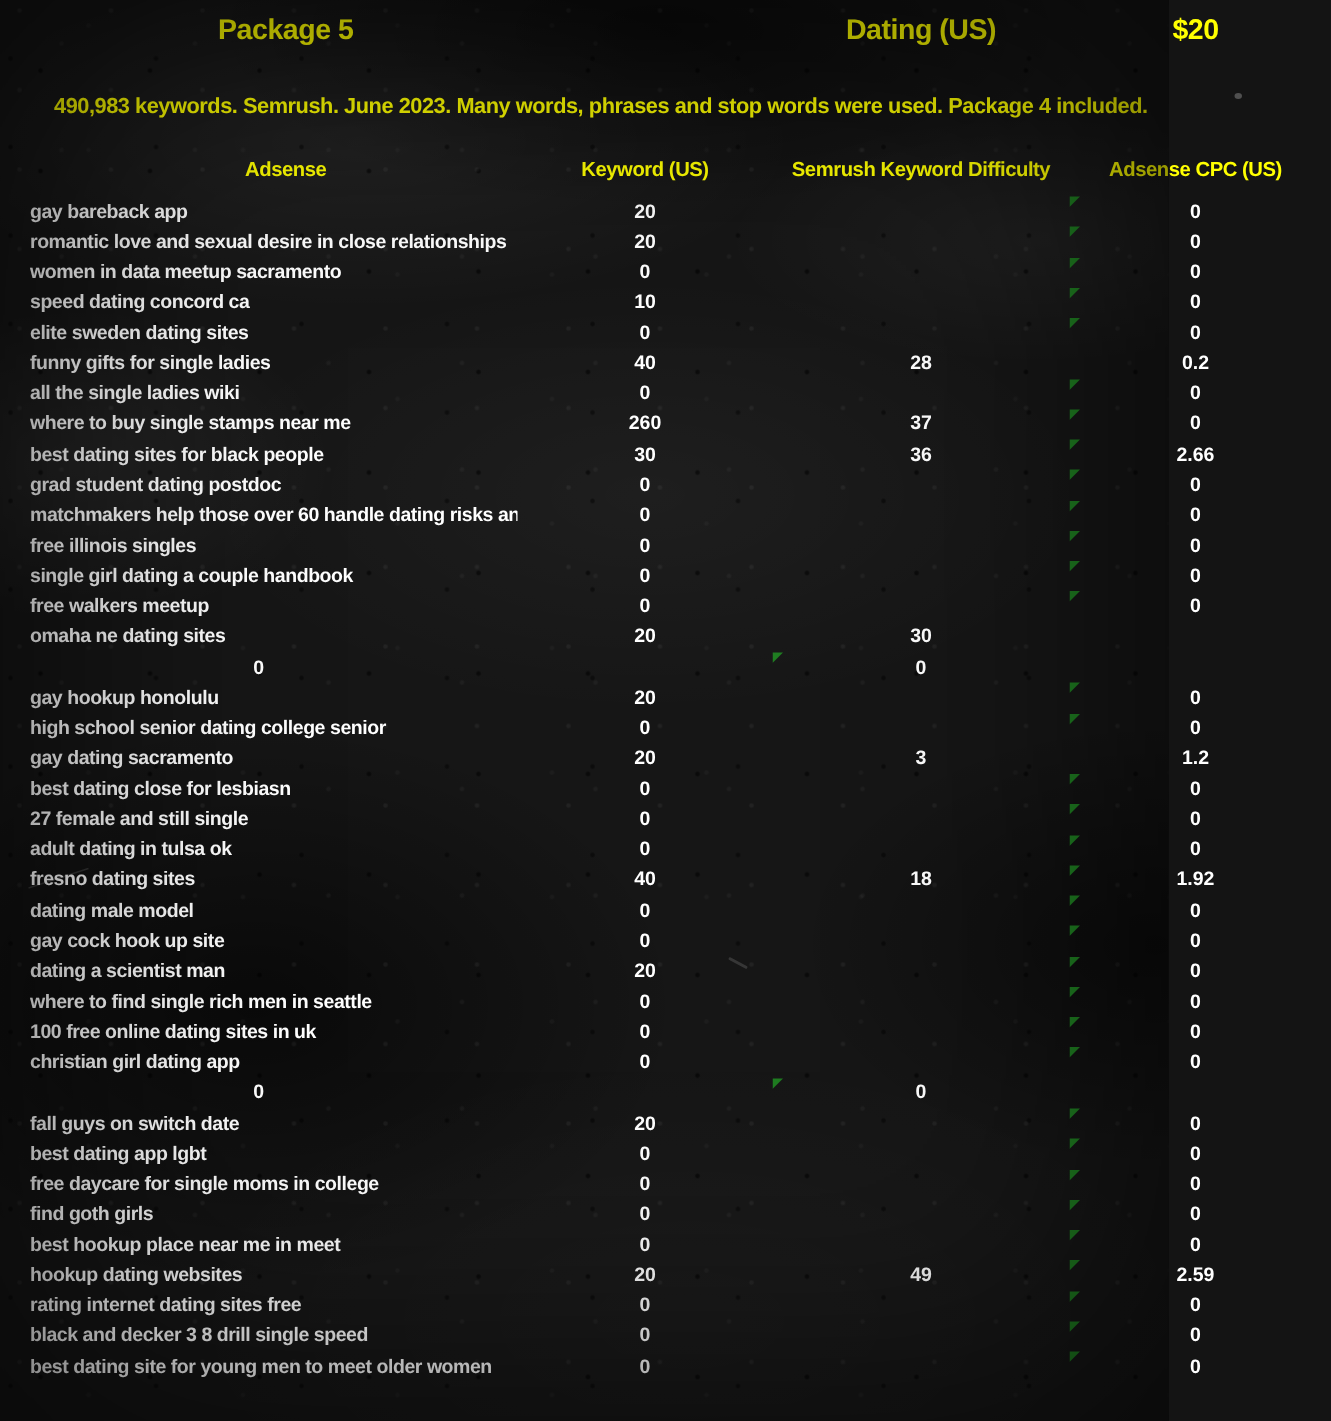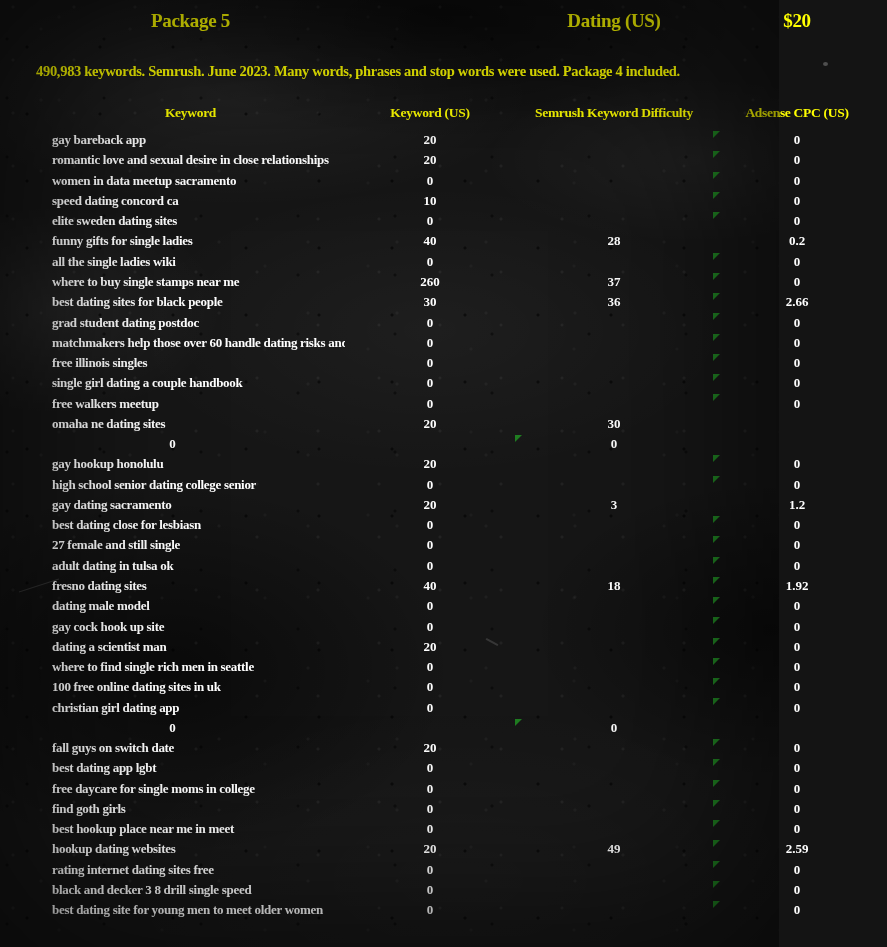--- a/index.html
+++ b/index.html
@@ -14,21 +14,20 @@
     background-color:#161616;
     background-image:
       radial-gradient(ellipse 420px 160px at 240px 95px,  rgba(255,255,255,0.05), transparent 70%),
       radial-gradient(ellipse 300px 120px at 690px 160px, rgba(255,255,255,0.04), transparent 70%),
       radial-gradient(ellipse 240px 150px at 55px 310px,  rgba(255,255,255,0.06), transparent 70%),
       radial-gradient(ellipse 430px 210px at 430px 330px, rgba(255,255,255,0.035),transparent 70%),
       radial-gradient(ellipse 500px 260px at 460px 880px, rgba(255,255,255,0.025),transparent 70%),
       radial-gradient(ellipse 380px 250px at 170px 670px, rgba(0,0,0,0.55), transparent 75%),
       radial-gradient(ellipse 320px 200px at 770px 630px, rgba(0,0,0,0.45), transparent 75%),
       radial-gradient(ellipse 400px 160px at 440px 20px,  rgba(0,0,0,0.5),  transparent 75%);
-    font-family: Liberation Serif, serif;
   }
   .noise{
     position:absolute;inset:0;pointer-events:none;
     background-image:
       radial-gradient(circle at 13px 7px,  rgba(255,255,255,0.05) 1px, transparent 2px),
       radial-gradient(circle at 41px 29px, rgba(255,255,255,0.04) 1px, transparent 2px),
       radial-gradient(circle at 59px 17px, rgba(255,255,255,0.03) 1px, transparent 2px),
       radial-gradient(circle at 27px 47px, rgba(0,0,0,0.55) 1px, transparent 2px),
       radial-gradient(circle at 7px 39px,  rgba(0,0,0,0.45) 1px, transparent 2px);
     background-size:61px 53px, 89px 71px, 103px 83px, 73px 67px, 97px 59px;
@@ -53,42 +52,42 @@
     color:#ffff00;font-size:14.5px;letter-spacing:-0.3px;}
 
   #colheads{position:absolute;left:0;top:102px;width:881px;height:21px;align-items:center;}
   .hcell{display:flex;justify-content:center;align-items:center;
     color:#ffff00;font-size:13.5px;letter-spacing:-0.3px;white-space:nowrap;}
   .hcell.first{padding-left:36px;}
 
   #table-body{position:absolute;left:0;top:130px;width:881px;}
   .trow{display:grid;grid-template-columns:345px 170px 198px 168px;height:20.28px;}
   .cell{display:flex;align-items:center;color:#ffffff;font-size:13px;white-space:nowrap;overflow:hidden;}
-  .cell.kw{padding-left:52px;letter-spacing:-0.3px;}
+  .cell.kw{padding-left:20px;letter-spacing:-0.3px;}
   .cell.num{justify-content:center;position:relative;}
   .tri{position:absolute;left:0;top:1px;width:0;height:0;display:block;
     border-top:7px solid #1f7d21;border-right:7px solid transparent;}
 </style>
 </head>
 <body>
 
 <div id="screen">
   <div class="noise"></div>
 
   <div id="titlebar" class="grid4">
     <div class="title-cell" id="title-pkg">Package 5</div>
     <div class="title-cell"></div>
     <div class="title-cell">Dating (US)</div>
     <div class="title-cell">$20</div>
   </div>
 
   <div id="subtitle">490,983 keywords. Semrush. June 2023. Many words, phrases and stop words were used. Package 4 included.</div>
 
   <div id="colheads" class="grid4">
-    <div class="hcell first">Keyword</div>
+    <div class="hcell first">Adsense</div>
     <div class="hcell">Keyword (US)</div>
     <div class="hcell">Semrush Keyword Difficulty</div>
     <div class="hcell">Adsense CPC (US)</div>
   </div>
 
   <div id="table-body">
       <div class="trow">
         <div class="cell kw">
           <span>gay bareback app</span>
         </div>

